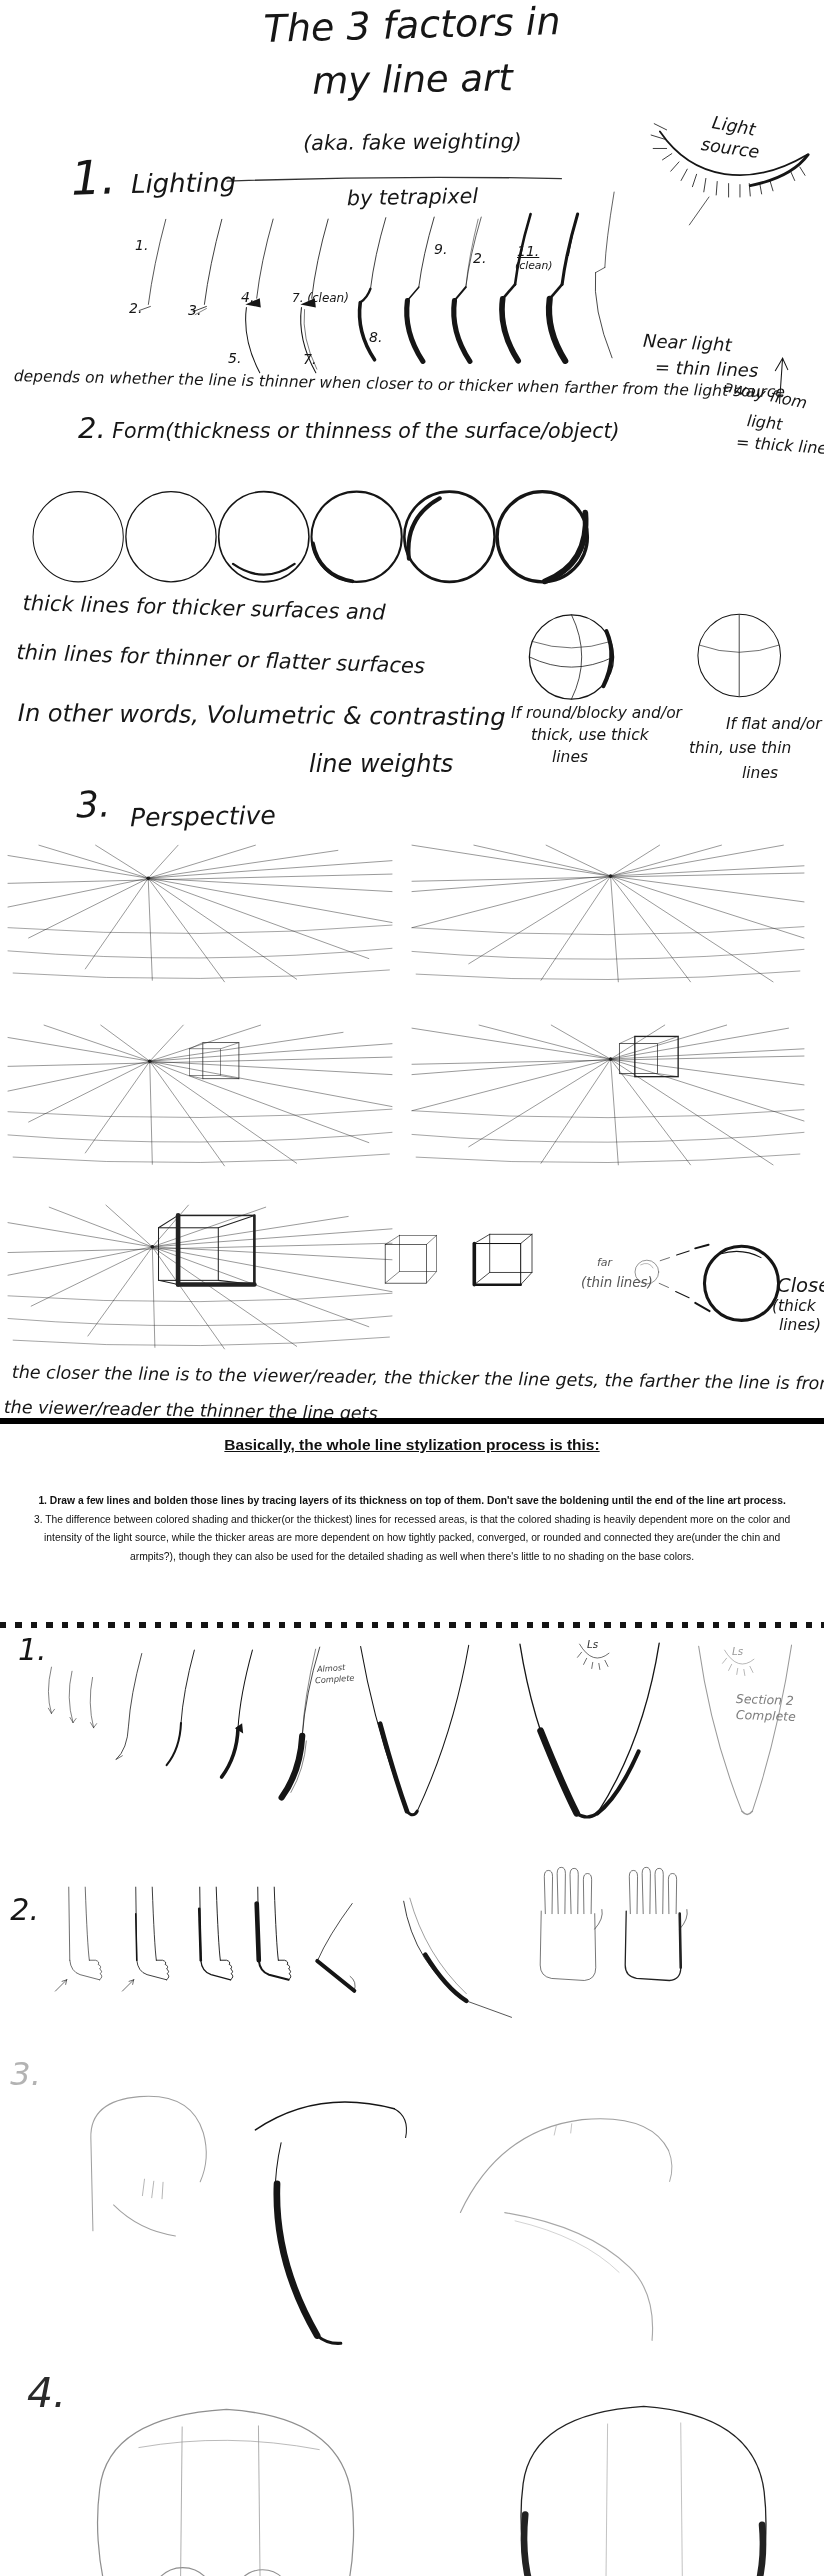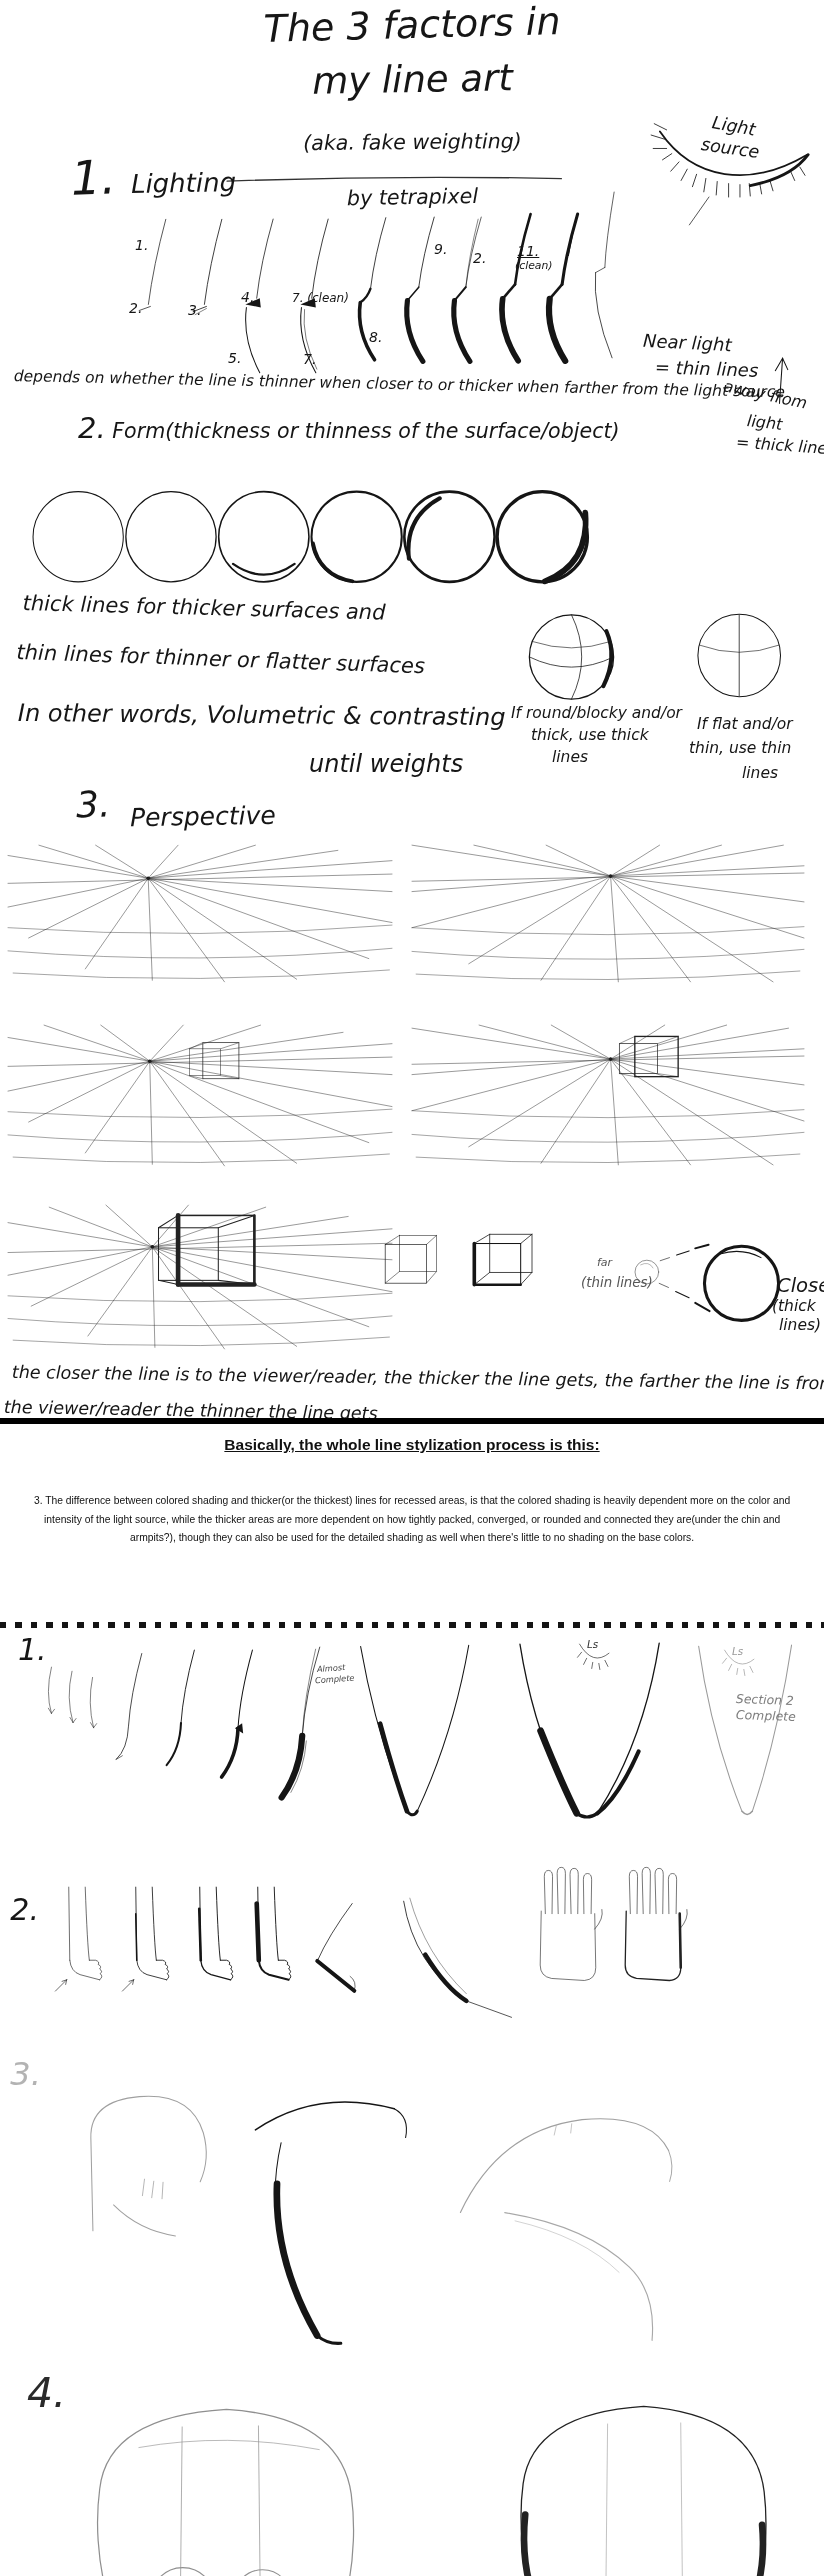--- a/index.html
+++ b/index.html
@@ -148,39 +148,39 @@
     <path d="M553,110 Q565,172 630,184" stroke-width="7"></path>
     <circle cx="819" cy="97" r="88" stroke-width="5"></circle>
     <path d="M740,140 Q731,60 800,22" stroke-width="8"></path>
     <circle cx="1000" cy="97" r="88" stroke-width="6.5"></circle>
     <path d="M1084,50 Q1092,150 1005,184" stroke-width="11"></path>
   </svg>
 
   <div class="abs hand" style="left:23px;top:591px;font-size:21px;transform:rotate(1.5deg);transform-origin:left top;">thick lines for thicker surfaces and</div>
   <div class="abs hand" style="left:16.5px;top:640px;font-size:21px;transform:rotate(2deg);transform-origin:left top;">thin lines for thinner or flatter surfaces</div>
   <div class="abs hand" style="left:17.5px;top:699px;font-size:24px;transform:rotate(0.5deg);transform-origin:left top;">In other words, Volumetric &amp; contrasting</div>
-  <div class="abs hand" style="left:309px;top:750px;font-size:24px;">until weights</div>
+  <div class="abs hand" style="left:309px;top:750px;font-size:24px;">line weights</div>
 
   <svg style="left:515px;top:613px;" width="113" height="93" viewBox="0 0 220 180" stroke="#151515" fill="none" stroke-linecap="round">
     <circle cx="110" cy="85" r="82" stroke-width="2.5"></circle>
     <path d="M178,35 Q200,85 172,142" stroke-width="8"></path>
     <path d="M110,3 Q150,85 110,167" stroke-width="1.5"></path>
     <path d="M28,85 Q110,125 192,85" stroke-width="1.5"></path>
     <path d="M34,55 Q110,80 186,55" stroke-width="1.2"></path>
   </svg>
   <div class="abs hand" style="left:511px;top:704px;font-size:15.5px;">If round/blocky and/or</div>
   <div class="abs hand" style="left:531px;top:726px;font-size:15.5px;">thick, use thick</div>
   <div class="abs hand" style="left:552px;top:748px;font-size:15.5px;">lines</div>
 
   <svg style="left:685px;top:613px;" width="111" height="88" viewBox="0 0 215 170" stroke="#151515" fill="none" stroke-linecap="round">
     <circle cx="105" cy="82" r="80" stroke-width="2"></circle>
     <path d="M105,4 L105,160" stroke-width="1.5"></path>
     <path d="M28,62 Q105,90 182,62" stroke-width="1.2"></path>
   </svg>
-  <div class="abs hand" style="left:697px;top:715px;font-size:15.5px;">If flat and/or</div>
+  <div class="abs hand" style="left:726px;top:715px;font-size:15.5px;">If flat and/or</div>
   <div class="abs hand" style="left:689px;top:739px;font-size:15.5px;">thin, use thin</div>
   <div class="abs hand" style="left:742px;top:764px;font-size:15.5px;">lines</div>
 
   <div class="abs hand" style="left:76px;top:784px;font-size:36px;transform:rotate(-2deg);">3.</div>
   <div class="abs hand" style="left:130px;top:802px;font-size:25px;transform:rotate(-1deg);">Perspective</div>
 
   <svg style="left:7.7px;top:845px;" width="384" height="137" viewBox="0 0 745 265" stroke="#222" fill="none" stroke-linecap="round" stroke-width="0.9">
     <line x1="0" y1="74" x2="745" y2="56"></line>
     <circle cx="272" cy="64" r="3.5" fill="#111" stroke="none"></circle>
     <line x1="272" y1="64" x2="0" y2="20"></line>
@@ -351,20 +351,21 @@
   <div class="abs hand" style="left:777px;top:1274px;font-size:19.6px;">Close</div>
   <div class="abs hand" style="left:772px;top:1297px;font-size:15.5px;">(thick</div>
   <div class="abs hand" style="left:779px;top:1316px;font-size:15.5px;">lines)</div>
 
   <div class="abs hand" style="left:12.4px;top:1362px;font-size:17.5px;transform:rotate(0.8deg);transform-origin:left top;">the closer the line is to the viewer/reader, the thicker the line gets, the farther the line is from</div>
   <div class="abs hand" style="left:4.1px;top:1397px;font-size:17.5px;transform:rotate(1deg);transform-origin:left top;">the viewer/reader the thinner the line gets</div>
 
   <div class="abs rule" style="left:0;top:1418px;width:824px;height:5.7px;"></div>
   <div class="abs typed" style="left:0;top:1436px;width:824px;text-align:center;font-size:15.5px;font-weight:bold;text-decoration:underline;">Basically, the whole line stylization process is this:</div>
   <div class="abs typed para" style="left:20.6px;top:1492px;width:783px;text-align:center;font-size:10.3px;line-height:18.5px;">
+    <p class="bold">1. Draw a few lines and bolden those lines by tracing layers of its thickness on top of them. Don't save the boldening until the end of the line art process.</p>
     <p>3. The difference between colored shading and thicker(or the thickest) lines for recessed areas, is that the colored shading is heavily dependent more on the color and intensity of the light source, while the thicker areas are more dependent on how tightly packed, converged, or rounded and connected they are(under the chin and armpits?), though they can also be used for the detailed shading as well when there's little to no shading on the base colors.</p>
   </div>
   <div class="abs dots" style="left:0;top:1622px;width:824px;height:5.7px;"></div>
 
   <div class="abs hand" style="left:18px;top:1632px;font-size:30px;">1.</div>
 
   <svg style="left:36px;top:1662px;" width="72" height="95" viewBox="0 0 140 185" stroke="#333" fill="none" stroke-linecap="round" stroke-width="1.2">
     <path d="M30,10 Q18,60 30,100"></path>
       <path d="M30,100 L24,90"></path>
       <path d="M30,100 L36,92"></path>

